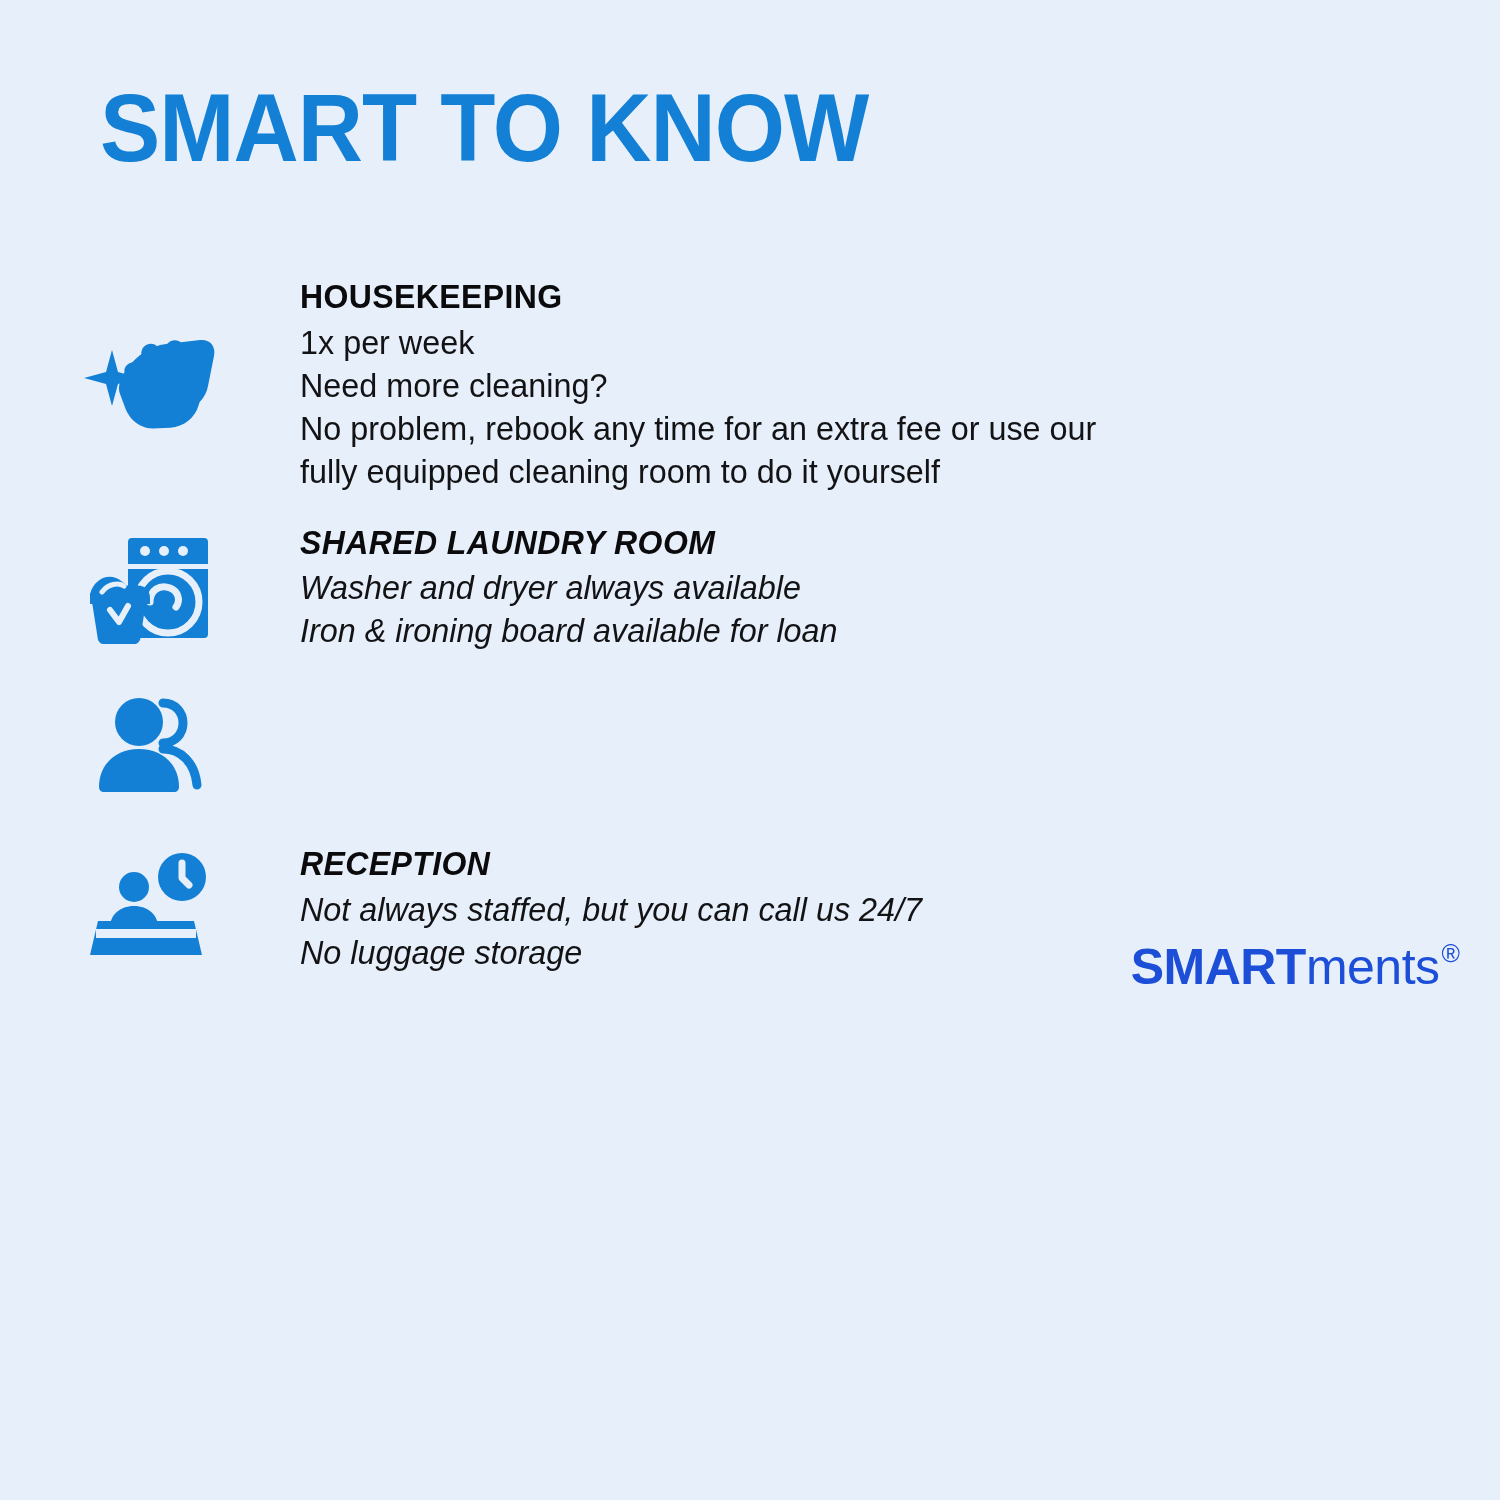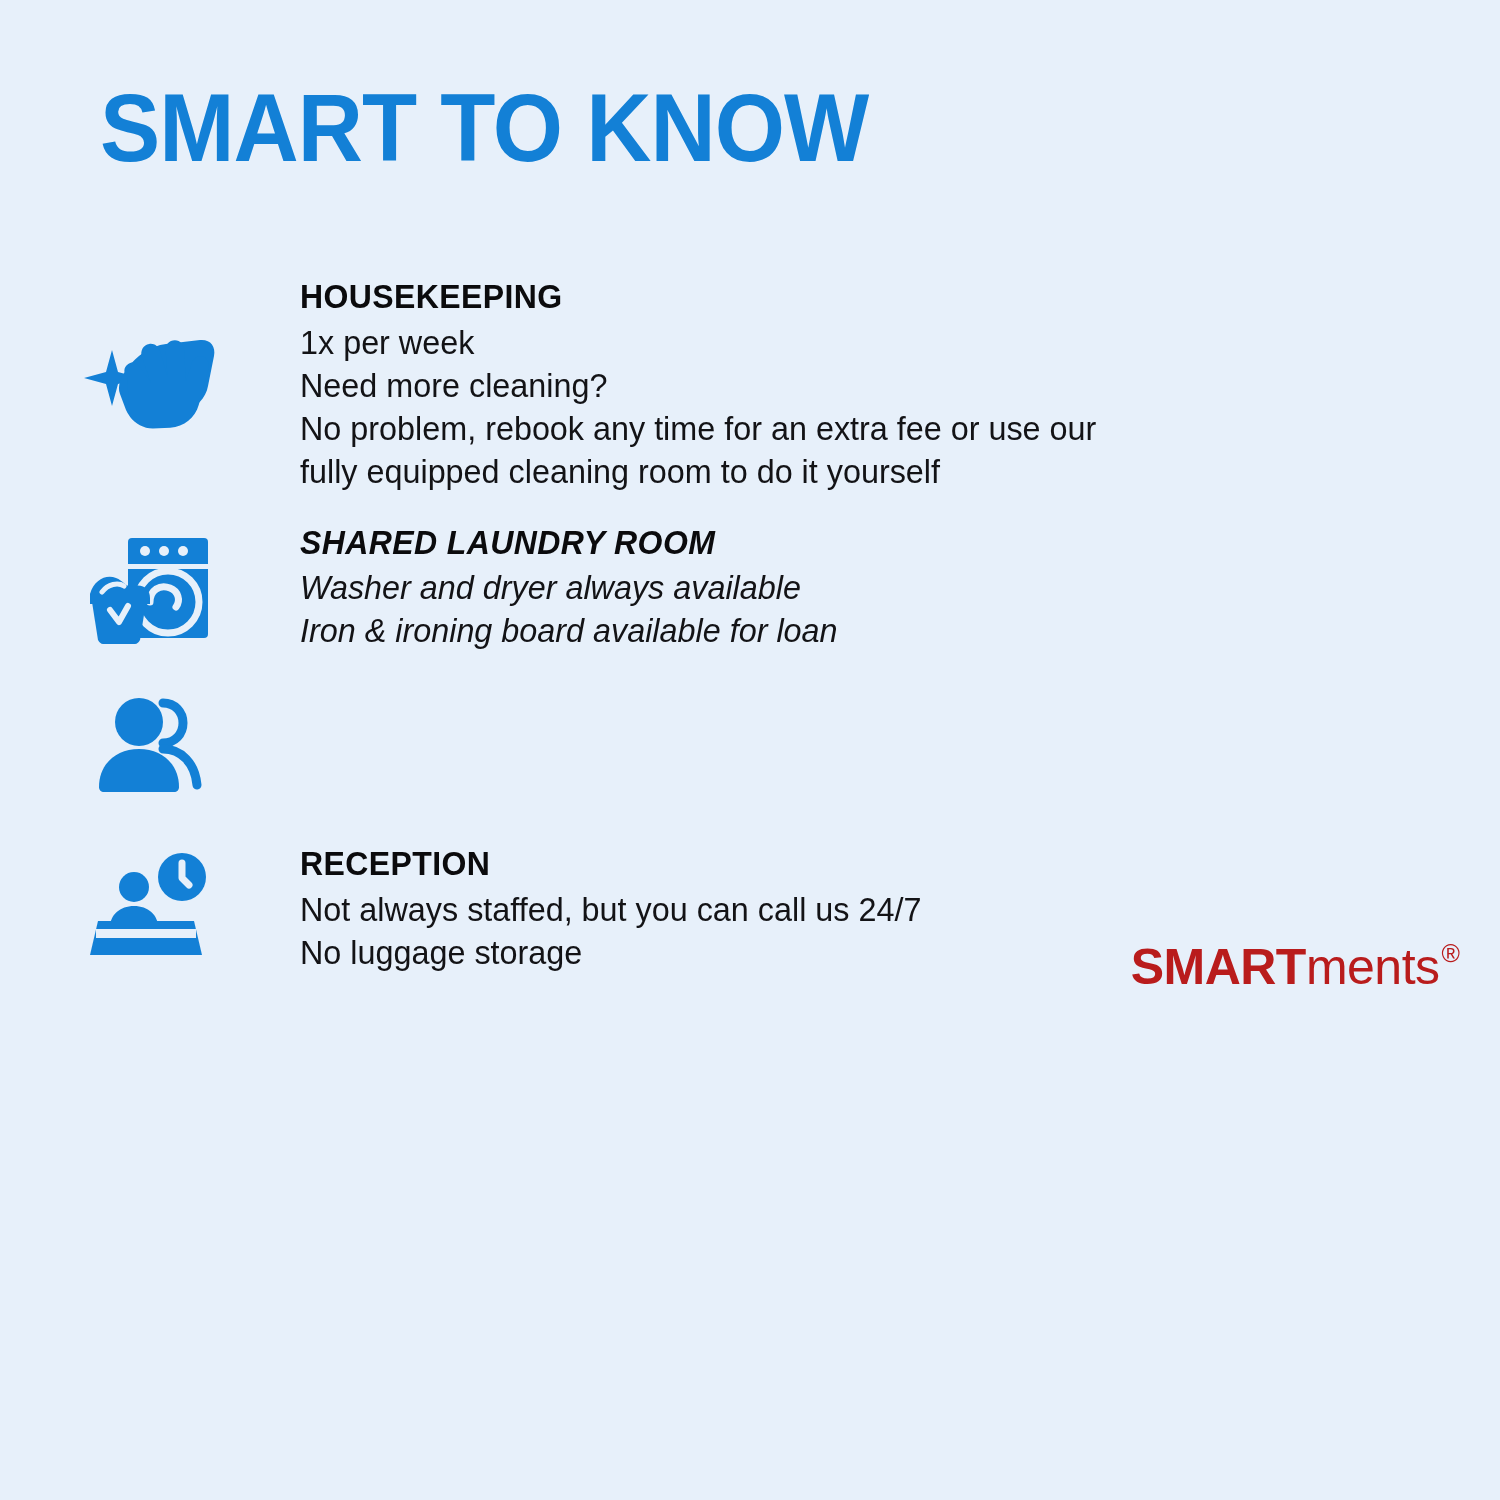--- a/index.html
+++ b/index.html
@@ -85,21 +85,21 @@
     line-height: 1.30;
     transform: scaleX(0.98);
     transform-origin: left center;
     white-space: nowrap;
   }
 
   
   .item-housekeeping { }
   .item-laundry      { margin-bottom: 40px; font-style: italic; }
   .item-extraperson  { margin-bottom: 42px; }
-  .item-reception    { margin-bottom: 40px; }
+  .item-reception    { margin-bottom: 40px; font-style: italic; }
   .item-checkin      { margin-bottom: 0; }
 
   .item-housekeeping .icon-cell { padding-top: 50px; }
   .item-laundry      .icon-cell { padding-top: 8px; }
   .item-extraperson  .icon-cell { padding-top: 0px; }
   .item-reception    .icon-cell { padding-top: 6px; }
   .item-checkin      .icon-cell { padding-top: 0px; }
 
   
   .footer-band {
@@ -107,21 +107,21 @@
     left: 0;
     top: 0;
     width: 1500px;
     height: 1500px;
     pointer-events: none;
   }
   .footer-logo {
     position: absolute;
     right: 42px;
     bottom: 68px;
-    color: #b91c1c;
+    color: #1d4ed8;
     white-space: nowrap;
     font-family: "Liberation Sans Narrow", "Liberation Sans", sans-serif;
     font-size: 50px;
     line-height: 1;
   }
   .logo-smart {
     font-weight: 700;
     letter-spacing: -0.5px;
   }
   .logo-ments {

